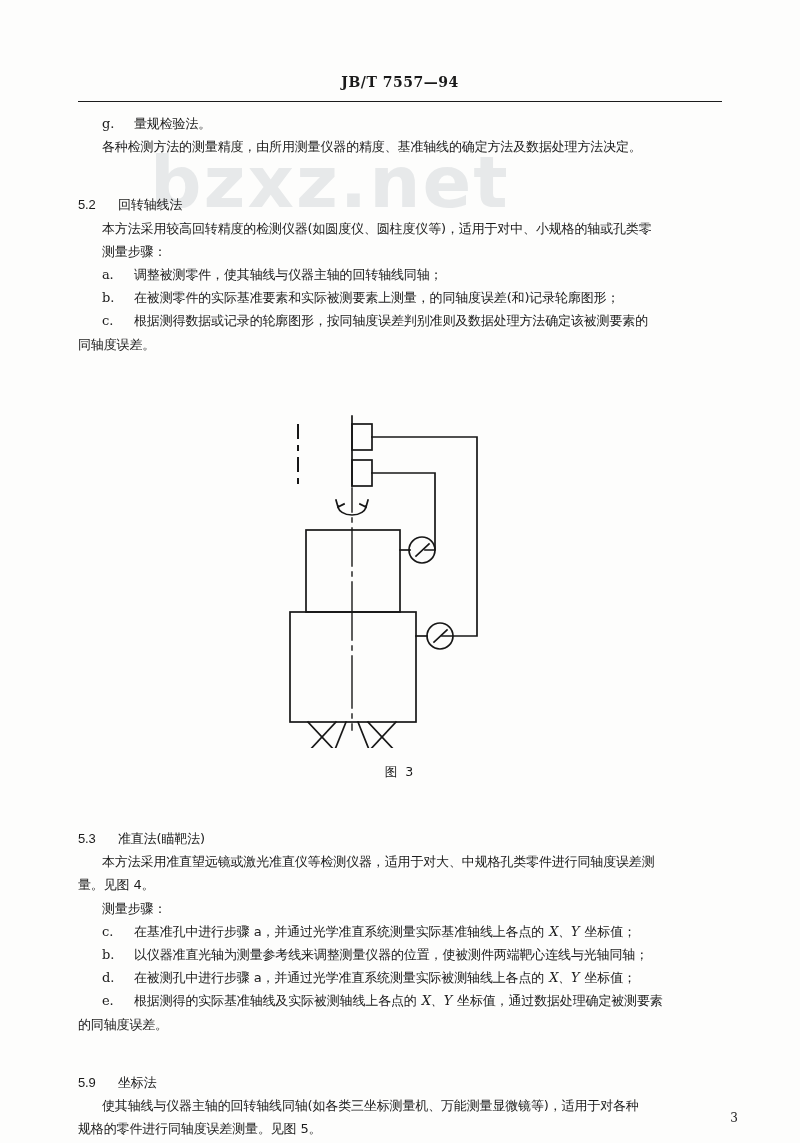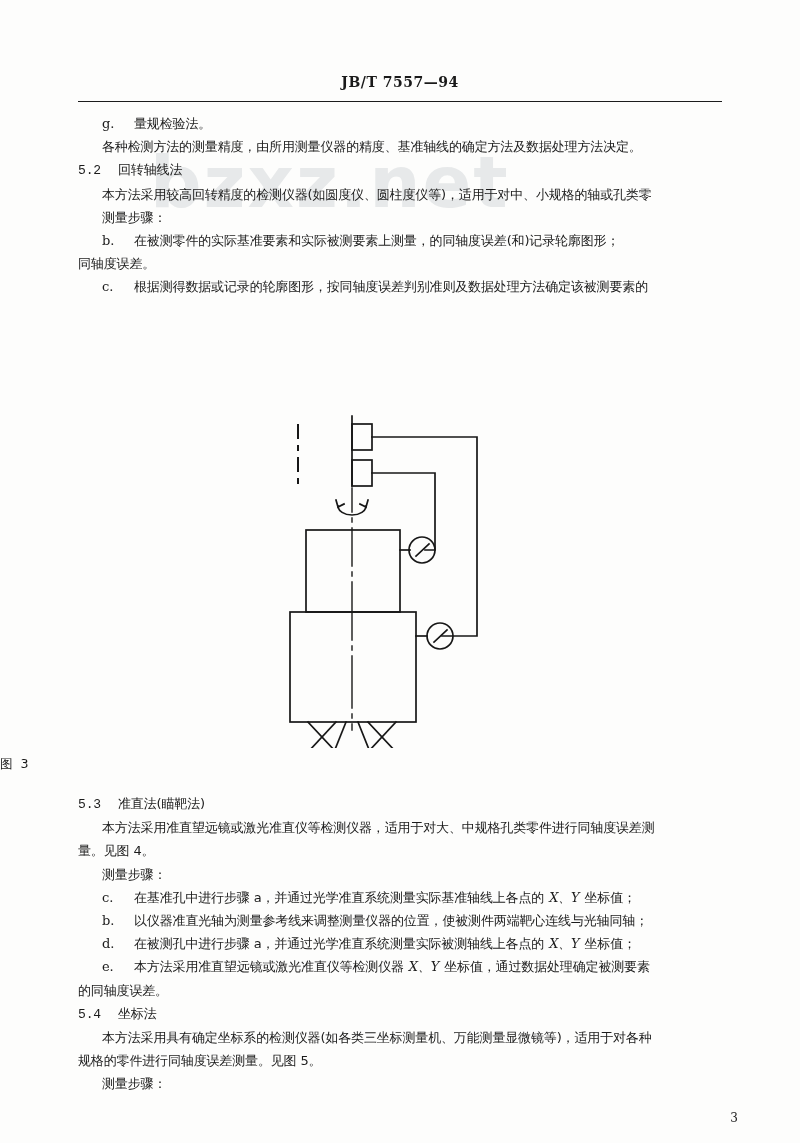--- a/index.html
+++ b/index.html
@@ -75,41 +75,42 @@
   .ind-lbl { padding-left: 24px; } 
   .lbl {
     display: inline-block;
     width: 32px;
     font-family: "DejaVu Serif", "Liberation Serif", serif;
     font-style: normal;
   }
   .secnum {
     display: inline-block;
     width: 40px;
-    font-family: Liberation Mono, monospace;
+    font-family: Liberation Sans, sans-serif;
+    margin-top: 35px;
   }
   .itl {
     font-family: "DejaVu Serif", "Liberation Serif", serif;
     font-style: italic;
     padding: 0 1px;
   }
   
   .figure {
     position: absolute;
     left: 0;
     right: 0;
     top: 408px;
     z-index: 2;
   }
   .figure-svg-wrap { text-align: center; }
   .figure-caption {
-    text-align: left;
+    text-align: center;
     font-size: 12.6px;
     color: #1b1b1b;
-    margin-top: 4px;
+    margin-top: 12px;
     letter-spacing: 2px;
   }
   
   .page-number {
     position: absolute;
     right: 62px;
     bottom: 18px;
     font-size: 12px;
     color: #1b1b1b;
     font-family: "DejaVu Serif", "Liberation Serif", serif;
@@ -138,26 +139,29 @@
 
     <div class="ln">
       <span class="secnum">5.2</span><span>回转轴线法</span>
     </div>
 
     <div class="ln ind-1">本方法采用较高回转精度的检测仪器(如圆度仪、圆柱度仪等)，适用于对中、小规格的轴或孔类零</div>
 
     <div class="ln ind-1">测量步骤：</div>
 
     <div class="ln ind-lbl">
+      <span class="lbl">a.</span><span>调整被测零件，使其轴线与仪器主轴的回转轴线同轴；</span>
+    </div>
+    <div class="ln ind-lbl">
       <span class="lbl">b.</span><span>在被测零件的实际基准要素和实际被测要素上测量，的同轴度误差(和)记录轮廓图形；</span>
     </div>
+    <div class="ln ind-lbl">
+      <span class="lbl">c.</span><span>根据测得数据或记录的轮廓图形，按同轴度误差判别准则及数据处理方法确定该被测要素的</span>
+    </div>
     <div class="ln">同轴度误差。</div>
-    <div class="ln ind-lbl">
-      <span class="lbl">c.</span><span>根据测得数据或记录的轮廓图形，按同轴度误差判别准则及数据处理方法确定该被测要素的</span>
-    </div>
   </div>
 
   <div class="figure">
     <div class="figure-svg-wrap">
       <svg width="300" height="340" viewBox="0 0 300 340">
         <g fill="none" stroke="#171717" stroke-width="1.7" stroke-linecap="square">
 
           <g stroke-width="2">
             <line x1="48" y1="17" x2="48" y2="30"></line>
             <line x1="48" y1="38" x2="48" y2="42"></line>
@@ -255,28 +259,28 @@
     <div class="ln ind-lbl">
       <span class="lbl">c.</span><span>在基准孔中进行步骤 a，并通过光学准直系统测量实际基准轴线上各点的 </span><span class="itl">X、Y</span><span> 坐标值；</span>
     </div>
     <div class="ln ind-lbl">
       <span class="lbl">b.</span><span>以仪器准直光轴为测量参考线来调整测量仪器的位置，使被测件两端靶心连线与光轴同轴；</span>
     </div>
     <div class="ln ind-lbl">
       <span class="lbl">d.</span><span>在被测孔中进行步骤 a，并通过光学准直系统测量实际被测轴线上各点的 </span><span class="itl">X、Y</span><span> 坐标值；</span>
     </div>
     <div class="ln ind-lbl">
-      <span class="lbl">e.</span><span>本方法采用准直望远镜或激光准直仪等检测仪器 </span><span class="itl">X、Y</span><span> 坐标值，通过数据处理确定被测要素</span>
+      <span class="lbl">e.</span><span>根据测得的实际基准轴线及实际被测轴线上各点的 </span><span class="itl">X、Y</span><span> 坐标值，通过数据处理确定被测要素</span>
     </div>
     <div class="ln">的同轴度误差。</div>
 
     <div class="ln">
-      <span class="secnum">5.4</span><span>坐标法</span>
-    </div>
-
-    <div class="ln ind-1">本方法采用具有确定坐标系的检测仪器(如各类三坐标测量机、万能测量显微镜等)，适用于对各种</div>
+      <span class="secnum">5.9</span><span>坐标法</span>
+    </div>
+
+    <div class="ln ind-1">使其轴线与仪器主轴的回转轴线同轴(如各类三坐标测量机、万能测量显微镜等)，适用于对各种</div>
     <div class="ln">规格的零件进行同轴度误差测量。见图 5。</div>
     <div class="ln ind-1">测量步骤：</div>
   </div>
 
   <div class="page-number">3</div>
 
 </div>
 
 </body></html>

